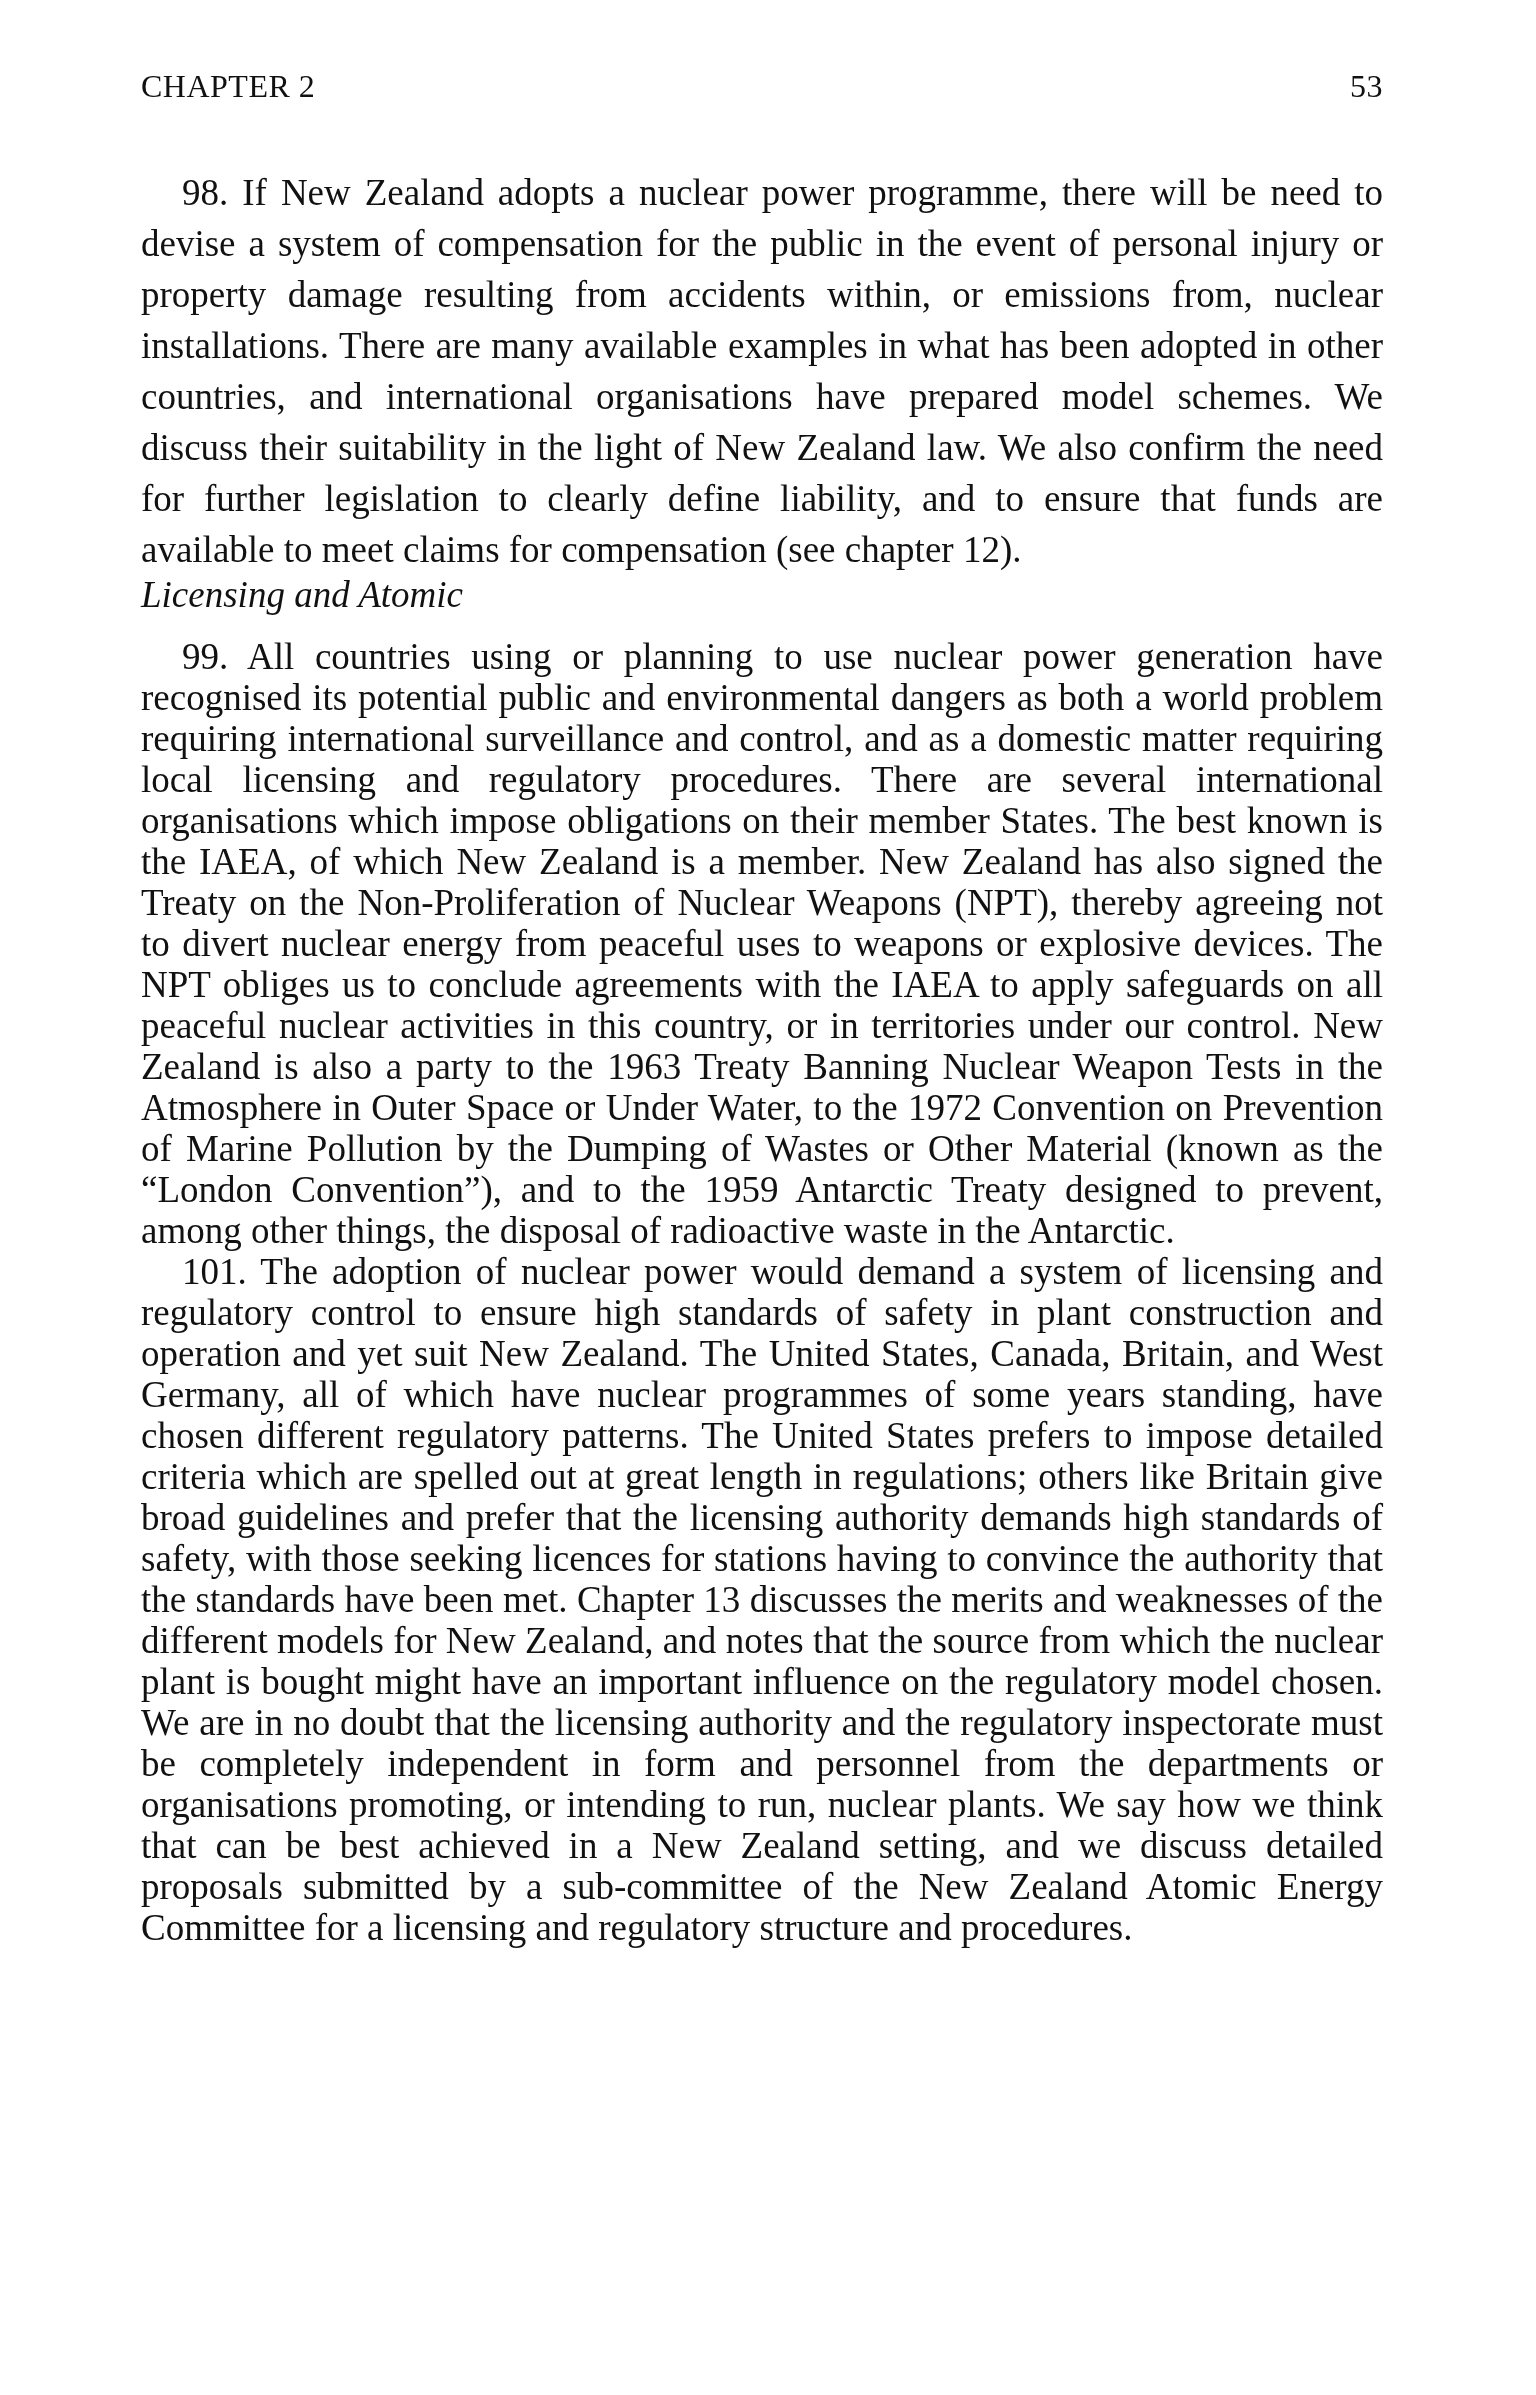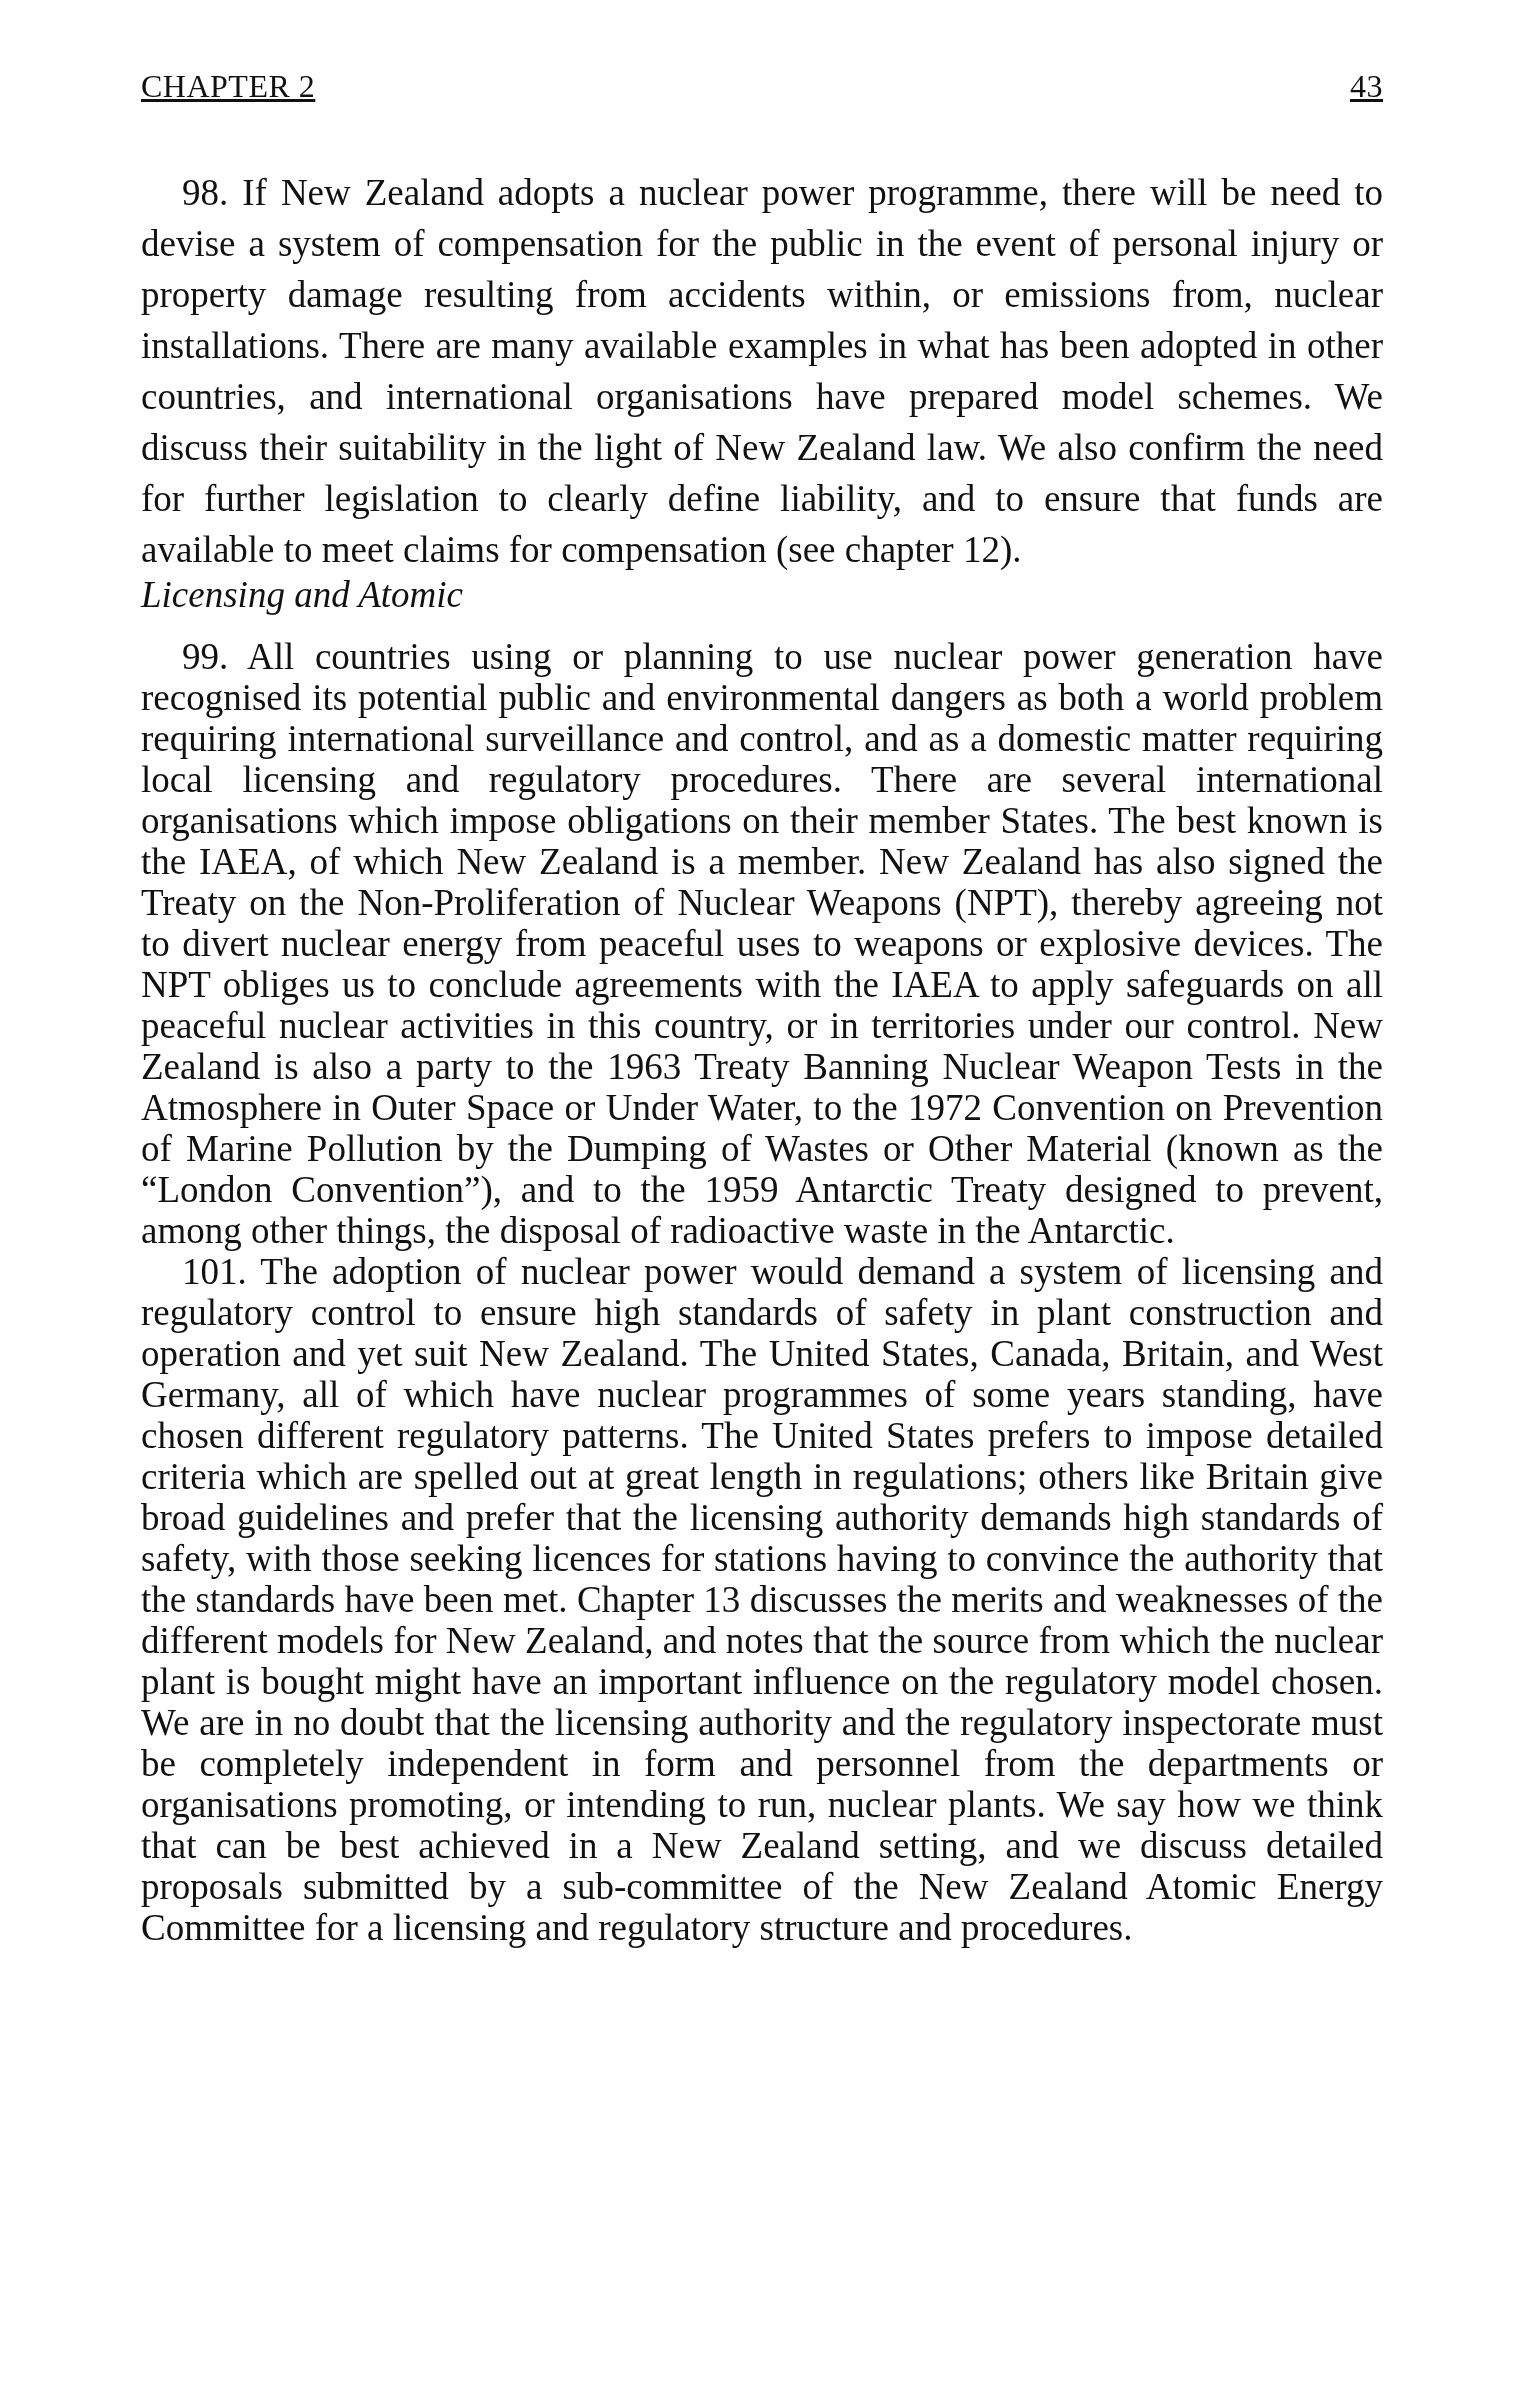--- a/index.html
+++ b/index.html
@@ -1,34 +1,34 @@
 <!DOCTYPE html>
 <html><head>
 <meta charset="utf-8">
 <style>
   html, body { margin: 0; padding: 0; background: #ffffff; }
   body { width: 1536px; height: 2396px; position: relative; overflow: hidden;
          font-family: "Liberation Serif", "DejaVu Serif", serif; color: #111111; }
   .running-head { position: absolute; left: 141px; top: 68px; width: 1242px;
                   display: flex; justify-content: space-between; align-items: baseline;
-                  font-size: 32px; letter-spacing: 0.5px; text-decoration: underline; }
+                  font-size: 32px; letter-spacing: 0.5px; }
   .body-text { position: absolute; left: 141px; width: 1242px; font-size: 37px;
                line-height: 41px; text-align: justify; }
   .para { margin: 0; text-indent: 41px; }
   .p98 { top: 167px; line-height: 51px; }
   .heading { position: absolute; left: 141px; top: 573px; font-size: 37px;
              font-style: italic; margin: 0; font-weight: normal; }
   .p-rest { top: 636px; font-family: Liberation Serif, serif; }
 </style>
 </head>
 <body>
 
 <div class="running-head">
   <span>CHAPTER 2</span>
-  <span id="pgnum">43</span>
+  <span id="pgnum">53</span>
 </div>
 
 <div class="body-text p98">
   <p class="para">98. If New Zealand adopts a nuclear power programme, there will be need to devise a system of compensation for the public in the event of personal injury or property damage resulting from accidents within, or emissions from, nuclear installations. There are many available examples in what has been adopted in other countries, and international organisations have prepared model schemes. We discuss their suitability in the light of New Zealand law. We also confirm the need for further legislation to clearly define liability, and to ensure that funds are available to meet claims for compensation (see chapter 12).</p>
 </div>
 
 <h2 class="heading">Licensing and Atomic</h2>
 
 <div class="body-text p-rest">
   <p class="para">99. All countries using or planning to use nuclear power generation have recognised its potential public and environmental dangers as both a world problem requiring international surveillance and control, and as a domestic matter requiring local licensing and regulatory procedures. There are several international organisations which impose obligations on their member States. The best known is the IAEA, of which New Zealand is a member. New Zealand has also signed the Treaty on the Non-Proliferation of Nuclear Weapons (NPT), thereby agreeing not to divert nuclear energy from peaceful uses to weapons or explosive devices. The NPT obliges us to conclude agreements with the IAEA to apply safeguards on all peaceful nuclear activities in this country, or in territories under our control. New Zealand is also a party to the 1963 Treaty Banning Nuclear Weapon Tests in the Atmosphere in Outer Space or Under Water, to the 1972 Convention on Prevention of Marine Pollution by the Dumping of Wastes or Other Material (known as the “London Convention”), and to the 1959 Antarctic Treaty designed to prevent, among other things, the disposal of radioactive waste in the Antarctic.</p>

